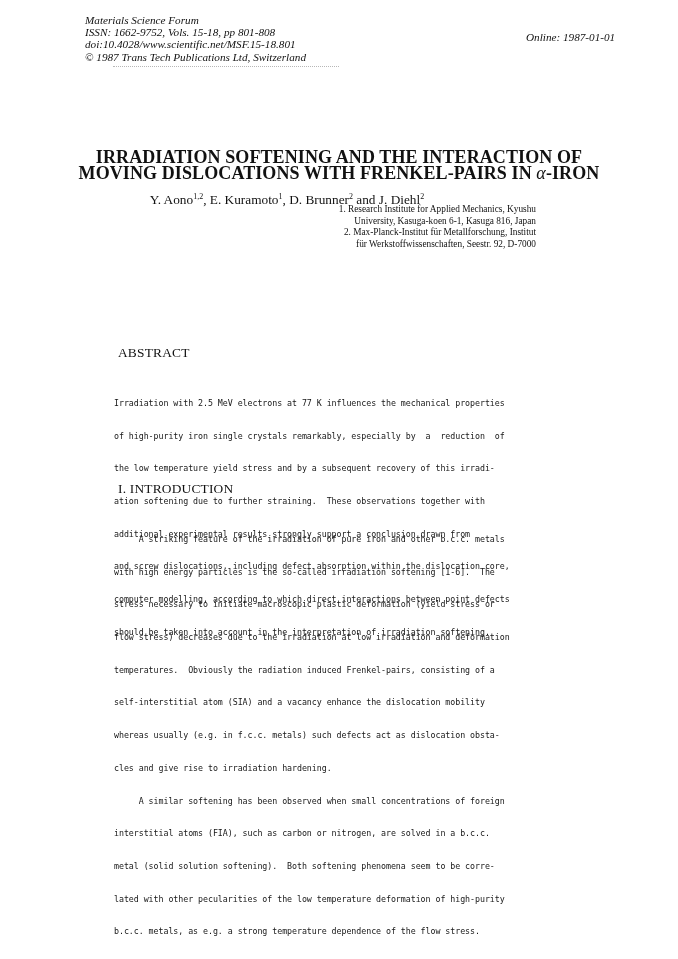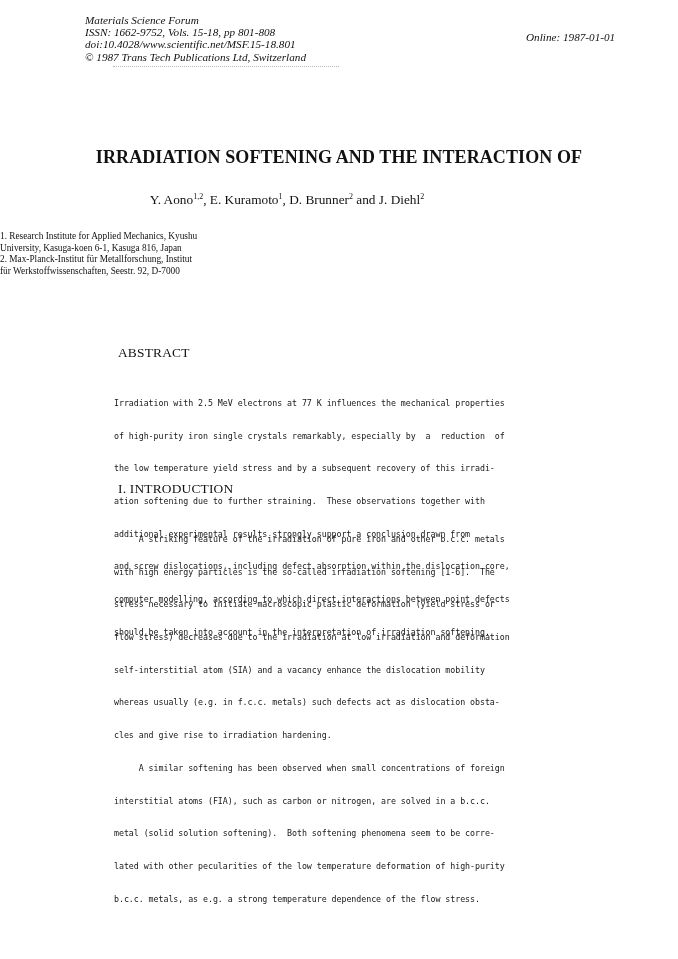--- a/index.html
+++ b/index.html
@@ -4,38 +4,39 @@
   <style>
     html, body { margin: 0; padding: 0; background: #ffffff; }
     body { width: 678px; height: 959px; position: relative; overflow: hidden; color: #111; }
     .hdr { position: absolute; left: 61px; top: 14px; font-family: "Liberation Serif", serif; font-style: italic; font-size: 11.2px; line-height: 12.2px; color: #111; }
     .hdr div { white-space: nowrap; margin-left: 24px; }
     .online { position: absolute; left: 526px; top: 14px; font-family: "Liberation Serif", serif; font-style: italic; font-size: 11.2px; line-height: 12.2px; margin-top: 17px; }
     .copyline { position: absolute; left: 113px; top: 66px; width: 226px; height: 2px; border-top: 1px dotted #9a9a9a; opacity: 0.7; }
     .title { position: absolute; left: 0; width: 678px; top: 150px; text-align: center; font-family: "Liberation Serif", serif; font-weight: bold; font-size: 18px; line-height: 15.5px; letter-spacing: 0.1px; }
     .authors { position: absolute; left: 0; width: 574px; top: 192px; text-align: center; font-family: "Liberation Serif", serif; font-size: 13.3px; }
     .authors sup { font-size: 8px; vertical-align: 5px; }
-    .affil { position: absolute; left: 0; width: 536px; top: 231px; text-align: left; font-family: "Liberation Serif", serif; font-size: 9.3px; line-height: 11.6px; }
+    .affil { position: absolute; left: 0; width: 536px; top: 204px; text-align: right; font-family: "Liberation Serif", serif; font-size: 9.3px; line-height: 11.6px; }
     .sec { position: absolute; left: 118px; font-family: "Liberation Serif", serif; font-size: 13.4px; letter-spacing: 0.2px; }
     .mono { position: absolute; left: 114px; font-family: "DejaVu Sans Mono", monospace; font-size: 8.3px; line-height: 10.9px; white-space: pre; color: #161616; letter-spacing: -0.05px; }
   </style>
 </head>
 <body>
 
 <div class="hdr">
   <div>Materials Science Forum</div>
   <div>ISSN: 1662-9752, Vols. 15-18, pp 801-808</div>
   <div>doi:10.4028/www.scientific.net/MSF.15-18.801</div>
   <div>© 1987 Trans Tech Publications Ltd, Switzerland</div>
 </div>
 <div class="online">Online: 1987-01-01</div>
 <div class="copyline"></div>
 
 <div class="title">
   <div>IRRADIATION SOFTENING AND THE INTERACTION OF</div>
+  <div><span>MOVING DISLOCATIONS WITH FRENKEL-PAIRS IN </span><i style="font-weight:normal">α</i><span>-IRON</span></div>
 </div>
 
 <div class="authors">
   <span><span>Y. Aono</span><sup>1,2</sup><span style="white-space:pre">, </span></span><span><span>E. Kuramoto</span><sup>1</sup><span style="white-space:pre">, </span></span><span><span>D. Brunner</span><sup>2</sup><span style="white-space:pre"> and </span></span><span><span>J. Diehl</span><sup>2</sup></span>
 </div>
 
 <div class="affil">
   <div>1.  Research Institute for Applied Mechanics, Kyushu</div>
   <div>University, Kasuga-koen 6-1, Kasuga 816, Japan</div>
   <div>2.  Max-Planck-Institut für Metallforschung, Institut</div>
@@ -53,20 +54,21 @@
   <div>computer modelling, according to which direct interactions between point defects</div>
   <div>should be taken into account in the interpretation of irradiation softening.</div>
 </div>
 
 <div class="sec" style="top:481px">I. INTRODUCTION</div>
 <div class="mono" style="top:512px">
   <div>     A striking feature of the irradiation of pure iron and other b.c.c. metals</div>
   <div>with high energy particles is the so-called irradiation softening [1-6].  The</div>
   <div>stress necessary to initiate macroscopic plastic deformation (yield stress or</div>
   <div>flow stress) decreases due to the irradiation at low irradiation and deformation</div>
+  <div>temperatures.  Obviously the radiation induced Frenkel-pairs, consisting of a</div>
   <div>self-interstitial atom (SIA) and a vacancy enhance the dislocation mobility</div>
   <div>whereas usually (e.g. in f.c.c. metals) such defects act as dislocation obsta-</div>
   <div>cles and give rise to irradiation hardening.</div>
   <div>     A similar softening has been observed when small concentrations of foreign</div>
   <div>interstitial atoms (FIA), such as carbon or nitrogen, are solved in a b.c.c.</div>
   <div>metal (solid solution softening).  Both softening phenomena seem to be corre-</div>
   <div>lated with other pecularities of the low temperature deformation of high-purity</div>
   <div>b.c.c. metals, as e.g. a strong temperature dependence of the flow stress.</div>
   
 </div>

